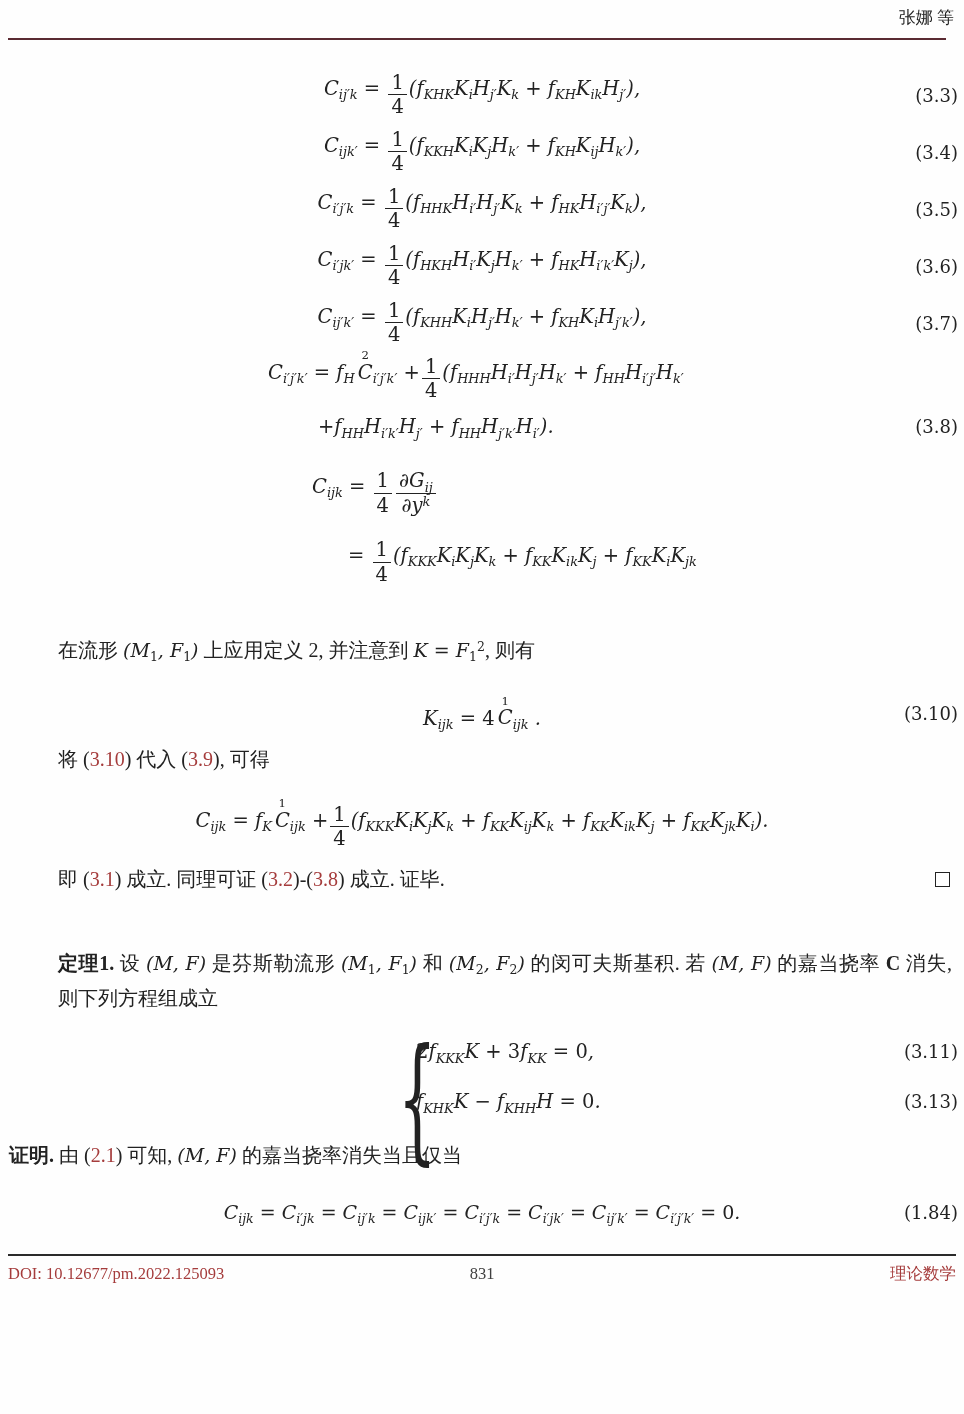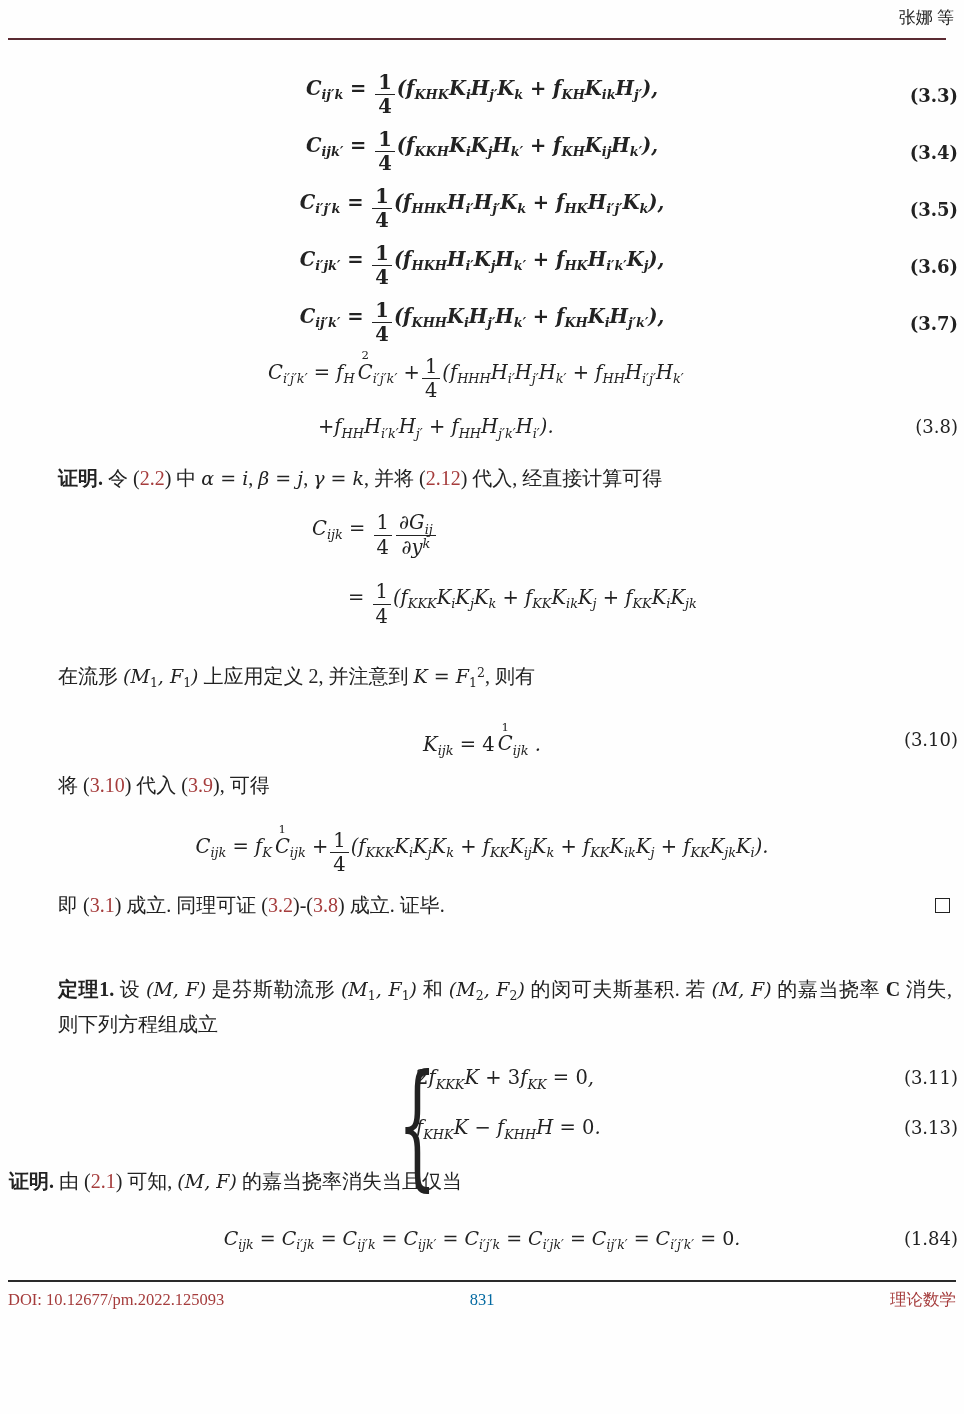--- a/index.html
+++ b/index.html
@@ -38,24 +38,24 @@
   
   .system{position:relative;}
   .sysbrace{position:absolute;left:374px;top:-6px;height:150px;font-size:136px;line-height:158px;
             font-family:"DejaVu Serif",serif;transform:scaleX(0.45);transform-origin:center;
             color:#222;font-style:normal;}
   .sysrow{position:relative;display:flex;align-items:center;height:50px;padding-left:416px;}
   
   .botrule{height:1.6px;background:#2a2a2a;margin:12px 8px 0 8px;}
   .footer{position:relative;margin-top:8px;padding:0 8px;font-size:16.5px;line-height:20px;}
   .doi{color:var(--link-color,#a53c3c);}
-  .pageno{position:absolute;left:0;right:0;text-align:center;color:#0369a1;}
+  .pageno{position:absolute;left:0;right:0;text-align:center;color:#404040;}
   .journal{float:right;color:var(--link-color,#a53c3c);}
   
-  .h57{height:57px;font-weight:bold;} .mt26{margin-top:26px;}
+  .h57{height:57px;} .mt26{margin-top:26px;}
 </style>
 </head>
 <body>
 
 <div class="page">
 
   <div class="hdr">
     <span class="author">张娜 等</span>
     <div class="toprule"></div>
   </div>
@@ -84,30 +84,29 @@
   <div>
     <div class="eqline" style="height:52px;">
       <span class="math" style="margin-left:268px;">C<sub>i′j′k′</sub> = f<sub>H</sub><span class="ovst"><span class="ov"><span class="rm">2</span></span><span class="ob">C</span></span><sub>i′j′k′</sub> +<span class="frac"><span class="fn"><span class="rm">1</span></span><span class="fd"><span class="rm">4</span></span></span>(f<sub>HHH</sub>H<sub>i′</sub>H<sub>j′</sub>H<sub>k′</sub> + f<sub>HH</sub>H<sub>i′j′</sub>H<sub>k′</sub></span>
     </div>
     <div class="eqline" style="height:46px;">
       <span class="math" style="margin-left:318px;">+f<sub>HH</sub>H<sub>i′k′</sub>H<sub>j′</sub> + f<sub>HH</sub>H<sub>j′k′</sub>H<sub>i′</sub>).</span>
       <span class="eqnum">(3.8)</span>
     </div>
   </div>
 
-  <div class="para" style="margin-top:16px;"><span class="bd">证明.</span> 令 (<span class="lnk"><span class="rm">2.2</span></span>) 中 <span class="mi math-size">α = i</span>, <span class="mi math-size">β = j</span>, <span class="mi math-size">γ = k</span>, 并将 (<span class="lnk"><span class="rm">2.12</span></span>) 代入, 经直接计算可得</div>
 
   <div class="eqline" style="margin-top:14px;height:60px;">
     <span class="math" style="margin-left:312px;">C<sub>ijk</sub> = <span class="frac"><span class="fn"><span class="rm">1</span></span><span class="fd"><span class="rm">4</span></span></span><span class="frac"><span class="fn">∂G<sub>ij</sub></span><span class="fd">∂y<sup>k</sup></span></span></span>
   </div>
   <div class="eqline" style="margin-top:12px;height:54px;">
     <span class="math" style="margin-left:348px;">= <span class="frac"><span class="fn"><span class="rm">1</span></span><span class="fd"><span class="rm">4</span></span></span>(f<sub>KKK</sub>K<sub>i</sub>K<sub>j</sub>K<sub>k</sub> + f<sub>KK</sub>K<sub>ik</sub>K<sub>j</sub> + f<sub>KK</sub>K<sub>i</sub>K<sub>jk</sub></span>
   </div>
 
-  <div class="para" style="margin-top:32px;line-height:27px;">在流形 <span class="mi math-size">(M<sub><span class="rm">1</span></sub>, F<sub><span class="rm">1</span></sub>)</span> 上应用定义 <span class="rm">2</span>, 并注意到 <span class="mi math-size">K = F<sub><span class="rm">1</span></sub><sup><span class="rm">2</span></sup></span>, 则有</div>
+  <div class="para" style="margin-top:48px;line-height:27px;">在流形 <span class="mi math-size">(M<sub><span class="rm">1</span></sub>, F<sub><span class="rm">1</span></sub>)</span> 上应用定义 <span class="rm">2</span>, 并注意到 <span class="mi math-size">K = F<sub><span class="rm">1</span></sub><sup><span class="rm">2</span></sup></span>, 则有</div>
 
   <div class="eqrow" style="margin-top:20px;height:58px;">
     <span class="math">K<sub>ijk</sub> = <span class="rm">4</span><span class="ovst"><span class="ov"><span class="rm">1</span></span><span class="ob">C</span></span><sub>ijk</sub> .</span>
     <span class="eqnum">(3.10)</span>
   </div>
 
   <div class="para" style="margin-top:4px;">将 (<span class="lnk"><span class="rm">3.10</span></span>) 代入 (<span class="lnk"><span class="rm">3.9</span></span>), 可得</div>
 
   <div class="eqrow" style="margin-top:22px;height:62px;">
     <span class="math">C<sub>ijk</sub> = f<sub>K</sub><span class="ovst"><span class="ov"><span class="rm">1</span></span><span class="ob">C</span></span><sub>ijk</sub> +<span class="frac"><span class="fn"><span class="rm">1</span></span><span class="fd"><span class="rm">4</span></span></span>(f<sub>KKK</sub>K<sub>i</sub>K<sub>j</sub>K<sub>k</sub> + f<sub>KK</sub>K<sub>ij</sub>K<sub>k</sub> + f<sub>KK</sub>K<sub>ik</sub>K<sub>j</sub> + f<sub>KK</sub>K<sub>jk</sub>K<sub>i</sub>).</span>

